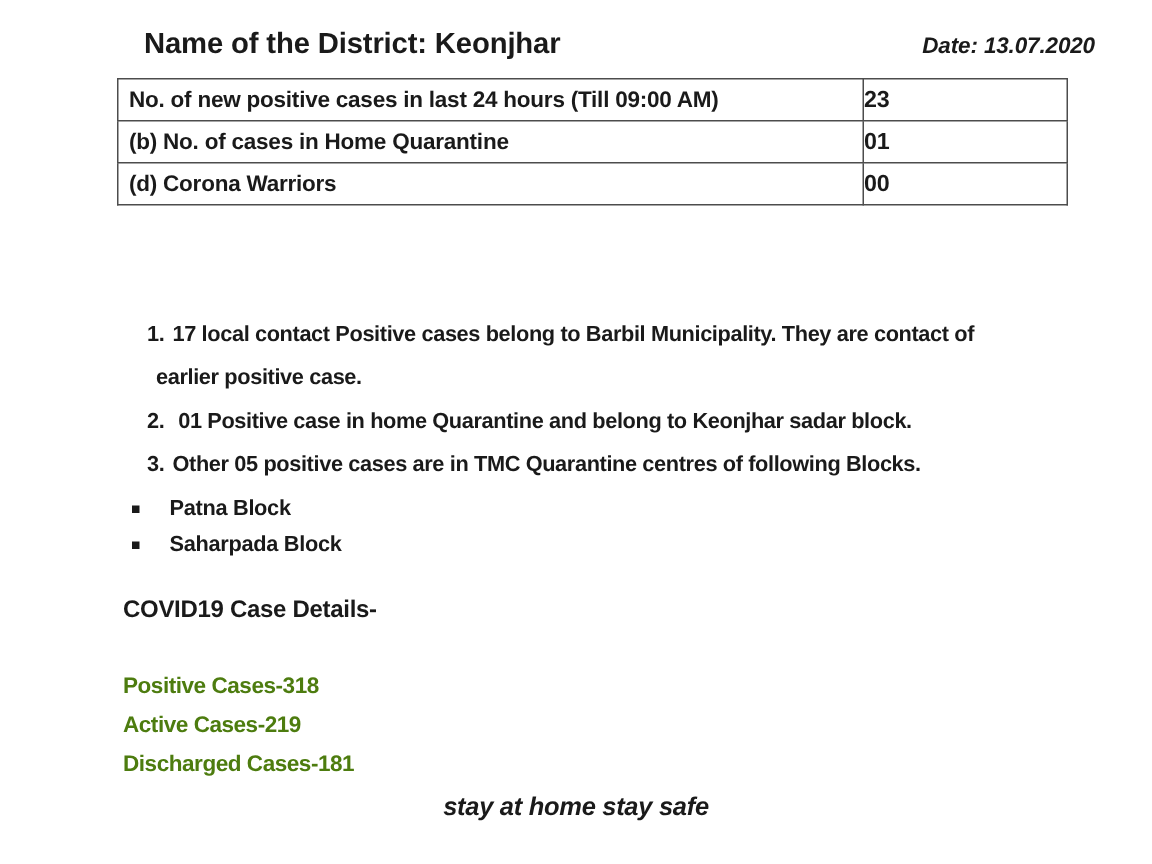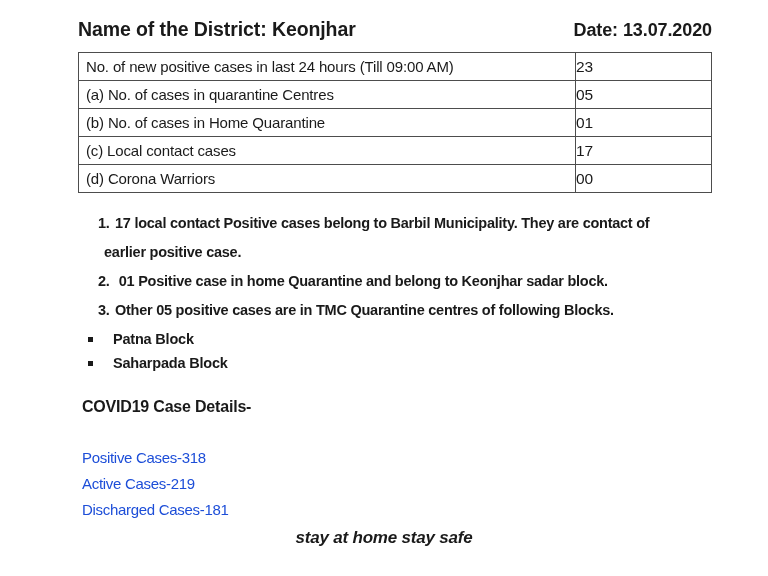--- a/index.html
+++ b/index.html
@@ -19,55 +19,56 @@
   .page {
     position: absolute;
     left: 0; top: 0;
     width: 768px;
     height: 576px;
   }
 
   
   .header {
     position: absolute;
-    left: 78px;
+    left: 96px;
     top: 18px;
     width: 634px;
     display: flex;
     justify-content: space-between;
     align-items: baseline;
   }
   .header-title {
     font-size: 19.5px;
     font-weight: bold;
     letter-spacing: -0.1px;
     white-space: nowrap;
   }
   .header-date {
-    font-size: 18px;
+    font-size: 15px;
     font-weight: bold;
     letter-spacing: -0.1px;
     white-space: nowrap;
+    font-style: italic;
   }
 
   
   .case-table {
     position: absolute;
     left: 78px;
     top: 52px;
     width: 634px;
     border-collapse: collapse;
     table-layout: fixed;
   }
   .case-table td {
     border: 1px solid #4d4d4d;
     height: 27px;
     padding: 0 0 0 7px;
     font-size: 15px;
-    font-weight: normal;
+    font-weight: bold;
     letter-spacing: -0.15px;
     vertical-align: middle;
     white-space: nowrap;
   }
   .case-table td.value {
     text-align: left;
     padding: 0;
     width: 135px;
     font-size: 15.5px;
   }
@@ -131,22 +132,22 @@
   }
   .summary-heading {
     font-size: 16px;
     font-weight: bold;
     letter-spacing: -0.2px;
     margin-bottom: 29px;
     white-space: nowrap;
   }
   .summary-line {
     font-size: 15px;
-    font-weight: normal;
-    color: #1d4ed8;
+    font-weight: bold;
+    color: #4d7c0f;
     letter-spacing: -0.3px;
     line-height: 26px;
     white-space: nowrap;
   }
 
   
   .footer {
     position: absolute;
     left: 0;
     top: 528px;
@@ -172,30 +173,22 @@
     <div class="header-date">Date: 13.07.2020</div>
   </div>
 
   <table class="case-table">
     <tbody>
       <tr>
         <td>No. of new positive cases in last 24 hours (Till 09:00 AM)</td>
         <td class="value">23</td>
       </tr>
       <tr>
-        <td>(a) No. of cases in quarantine Centres</td>
-        <td class="value">05</td>
-      </tr>
-      <tr>
         <td>(b) No. of cases in Home Quarantine</td>
         <td class="value">01</td>
-      </tr>
-      <tr>
-        <td>(c) Local contact cases</td>
-        <td class="value">17</td>
       </tr>
       <tr>
         <td>(d) Corona Warriors</td>
         <td class="value">00</td>
       </tr>
     </tbody>
   </table>
 
   <div class="notes">
     <div class="note">

